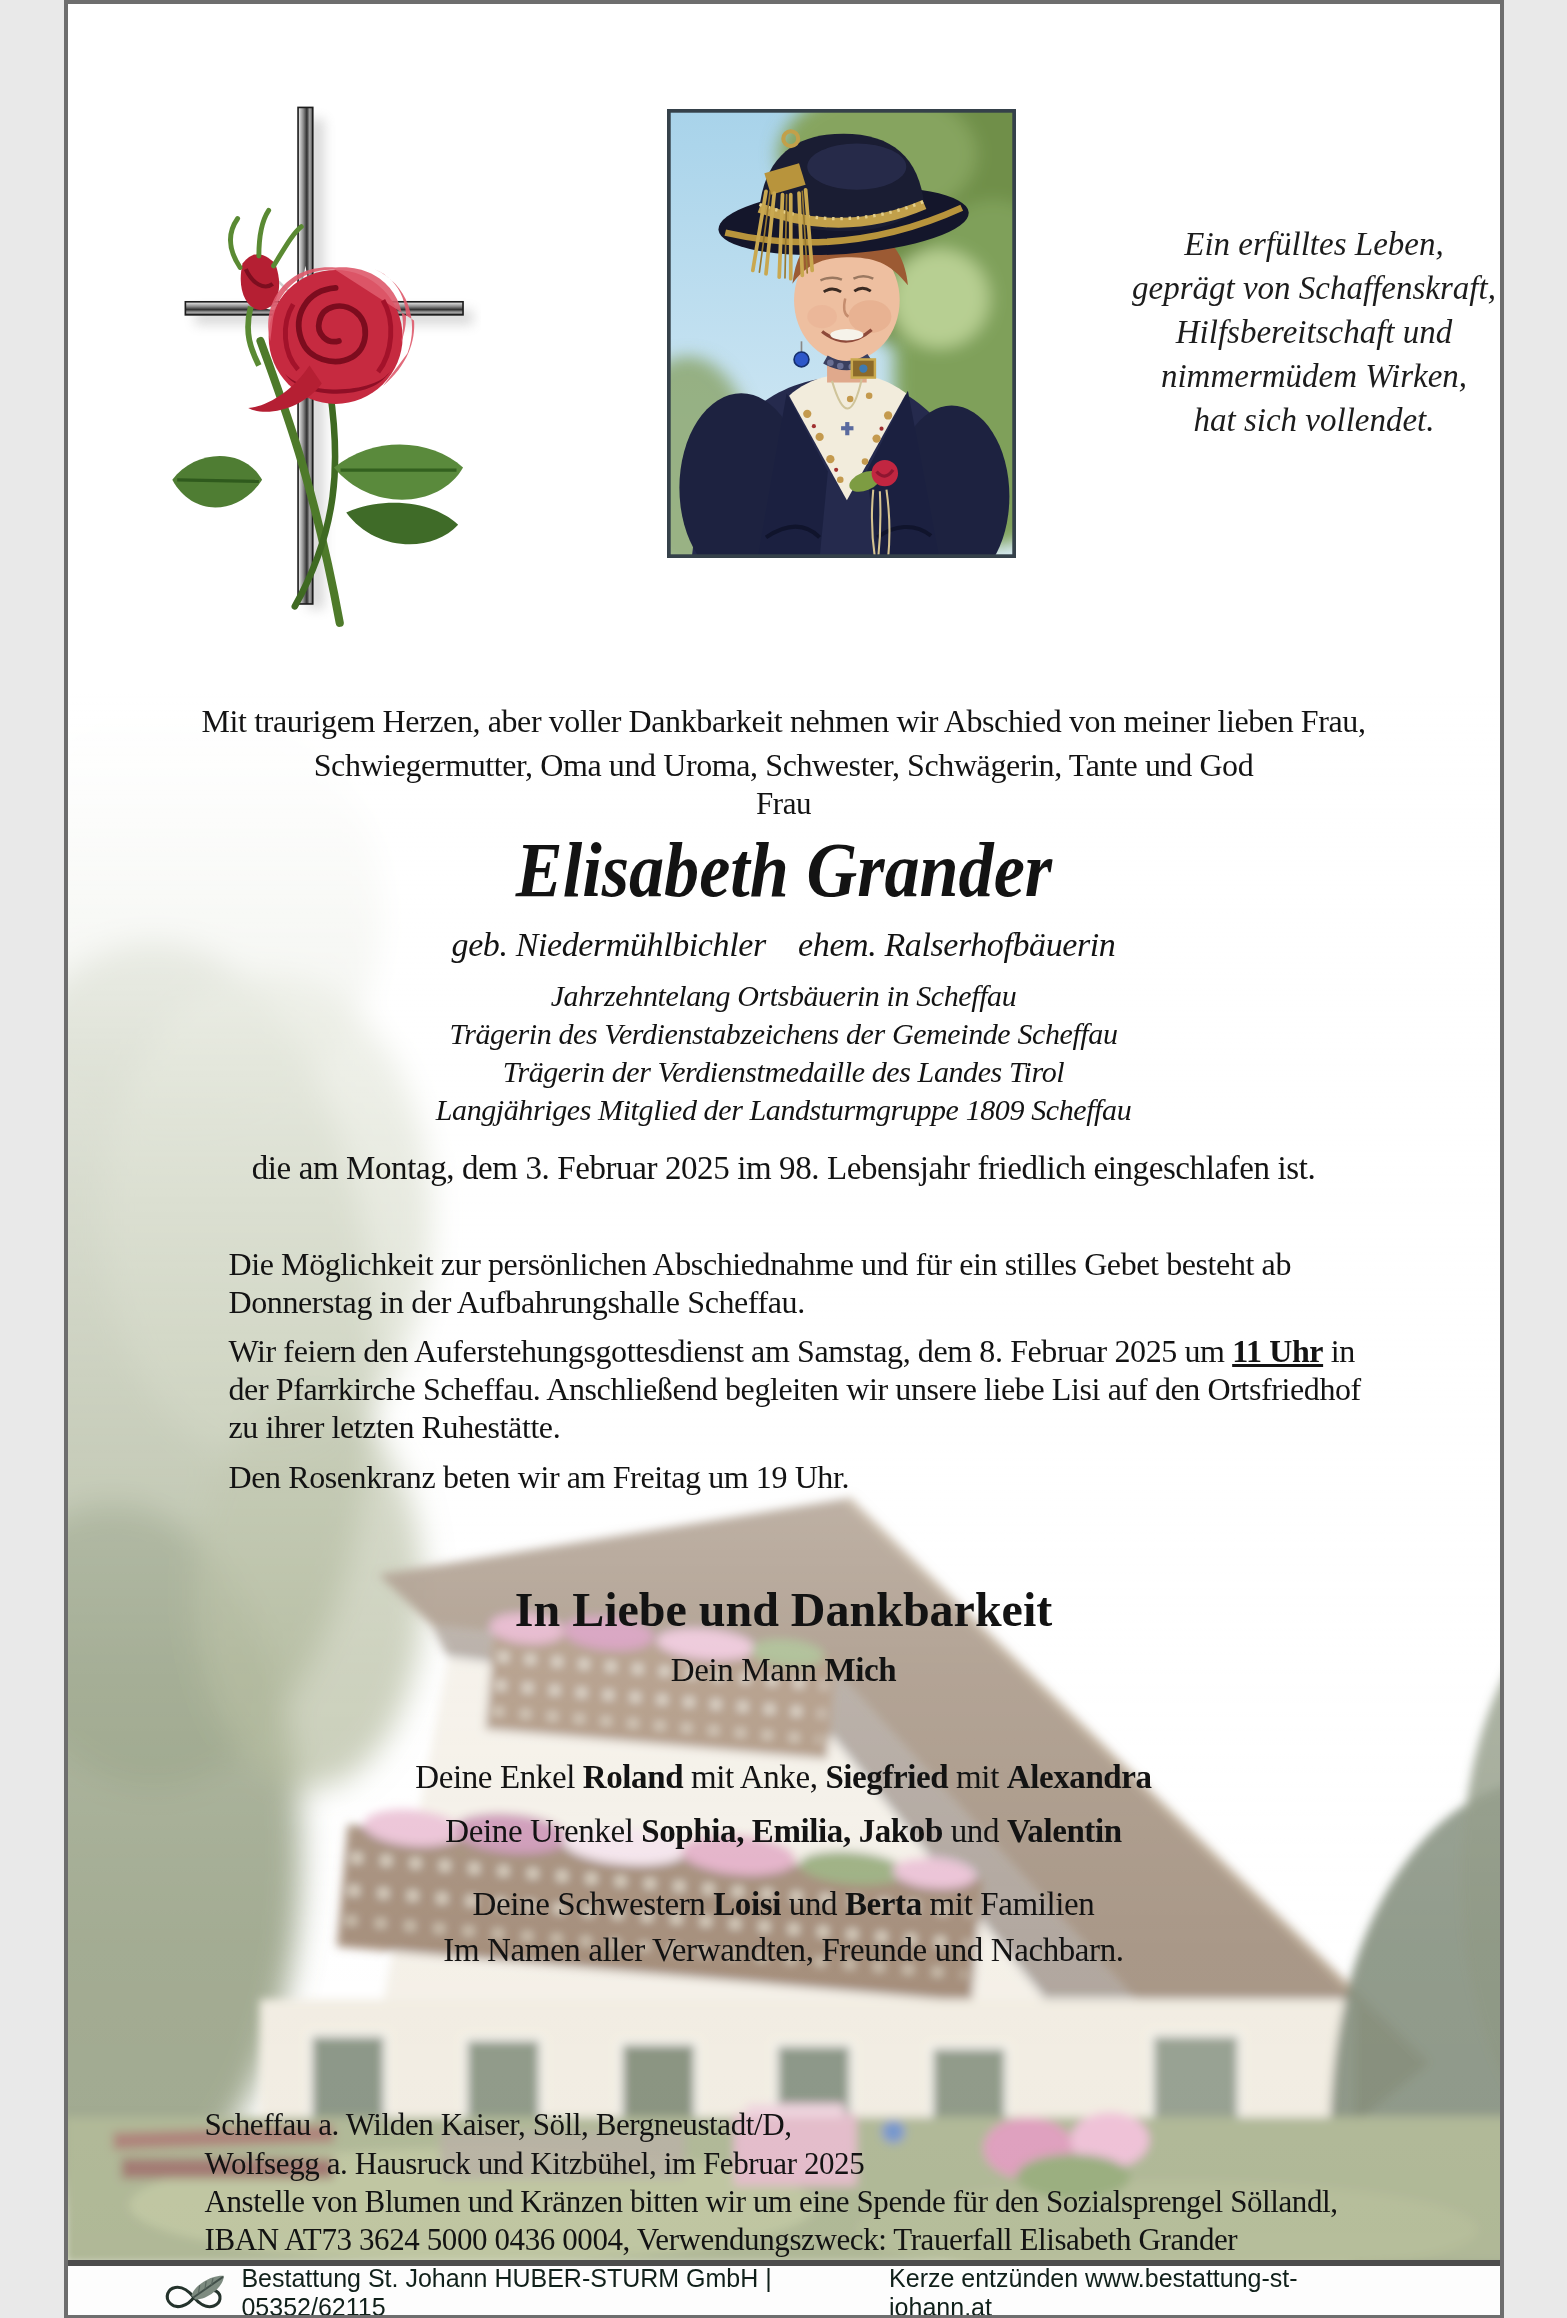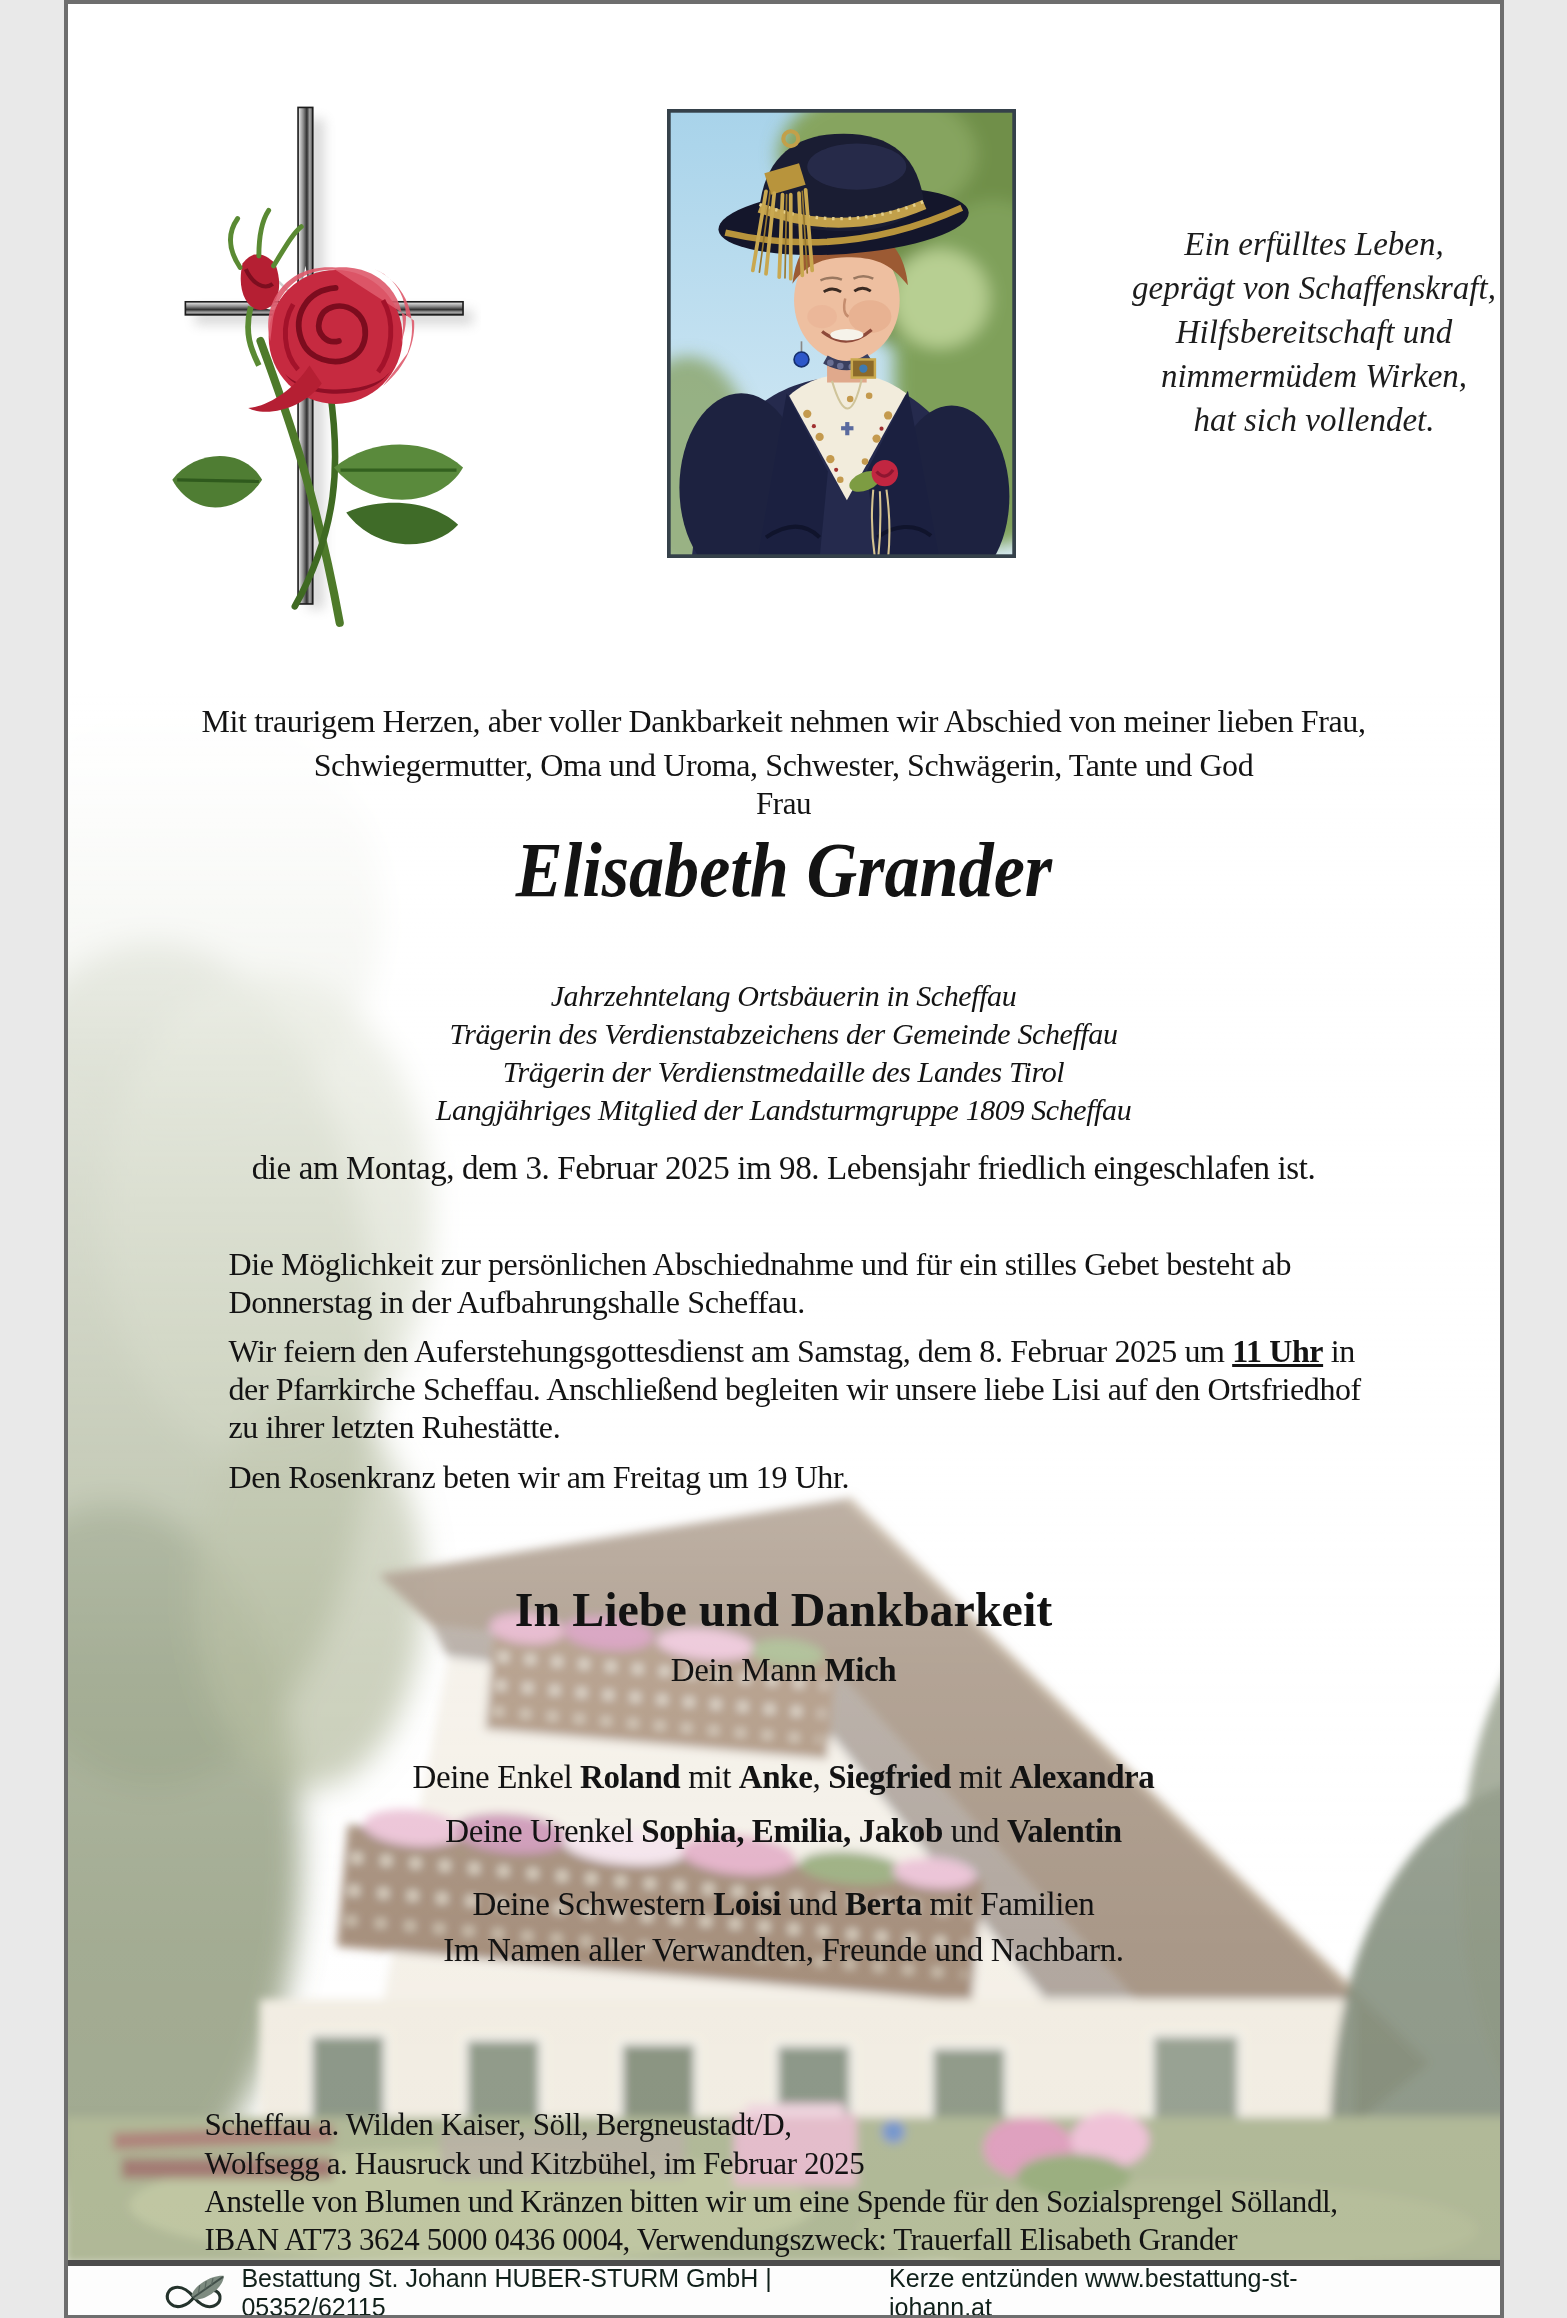--- a/index.html
+++ b/index.html
@@ -346,20 +346,21 @@
     <div>nimmermüdem Wirken,</div>
     <div>hat sich vollendet.</div>
   </div>
 
   <div class="tcenter intro">
     <div>Mit traurigem Herzen, aber voller Dankbarkeit nehmen wir Abschied von meiner lieben Frau,</div>
     <div>Schwiegermutter, Oma und Uroma, Schwester, Schwägerin, Tante und God</div>
   </div>
   <div class="tcenter salutation">Frau</div>
   <div class="tcenter deceased-name">Elisabeth Grander</div>
+  <div class="tcenter birth-line">geb. Niedermühlbichler    ehem. Ralserhofbäuerin</div>
   <div class="tcenter honors">
     <div>Jahrzehntelang Ortsbäuerin in Scheffau</div>
     <div>Trägerin des Verdienstabzeichens der Gemeinde Scheffau</div>
     <div>Trägerin der Verdienstmedaille des Landes Tirol</div>
     <div>Langjähriges Mitglied der Landsturmgruppe 1809 Scheffau</div>
   </div>
   <div class="tcenter death-line">die am Montag, dem 3. Februar 2025 im 98. Lebensjahr friedlich eingeschlafen ist.</div>
 
   <div class="tleft para p1">
     <div><span>Die Möglichkeit zur persönlichen Abschiednahme und für ein stilles Gebet besteht ab</span></div>
@@ -369,21 +370,21 @@
     <div><span>Wir feiern den Auferstehungsgottesdienst am Samstag, dem 8. Februar 2025 um </span><span style="font-weight: bold; text-decoration: underline;">11 Uhr</span><span> in</span></div>
     <div><span>der Pfarrkirche Scheffau. Anschließend begleiten wir unsere liebe Lisi auf den Ortsfriedhof</span></div>
     <div><span>zu ihrer letzten Ruhestätte.</span></div>
   </div>
   <div class="tleft para p3">
     <div><span>Den Rosenkranz beten wir am Freitag um 19 Uhr.</span></div>
   </div>
 
   <div class="tcenter farewell-heading">In Liebe und Dankbarkeit</div>
   <div class="tcenter family-line fam0"><span>Dein Mann </span><span style="font-weight: bold;">Mich</span></div>
-  <div class="tcenter family-line fam2"><span>Deine Enkel </span><span style="font-weight: bold;">Roland</span><span> mit </span><span style="font-weight: bold;">Anke</span><span>, </span><span style="font-weight: bold;">Siegfried</span><span> mit </span><span style="font-weight: bold;">Alexandra</span></div>
+  <div class="tcenter family-line fam2"><span>Deine Enkel </span><span style="font-weight: bold;">Roland</span><span> mit </span><span style="font-weight: normal;">Anke</span><span>, </span><span style="font-weight: bold;">Siegfried</span><span> mit </span><span style="font-weight: bold;">Alexandra</span></div>
   <div class="tcenter family-line fam3"><span>Deine Urenkel </span><span style="font-weight: bold;">Sophia, Emilia, Jakob</span><span> und </span><span style="font-weight: bold;">Valentin</span></div>
   <div class="tcenter family-line fam4"><span>Deine Schwestern </span><span style="font-weight: bold;">Loisi</span><span> und </span><span style="font-weight: bold;">Berta</span><span> mit Familien</span></div>
   <div class="tcenter closing-line">Im Namen aller Verwandten, Freunde und Nachbarn.</div>
 
   <div class="tleft places">
     <div>Scheffau a. Wilden Kaiser, Söll, Bergneustadt/D,</div>
     <div>Wolfsegg a. Hausruck und Kitzbühel, im Februar 2025</div>
   </div>
   <div class="tleft donation">
     <div>Anstelle von Blumen und Kränzen bitten wir um eine Spende für den Sozialsprengel Söllandl,</div>

